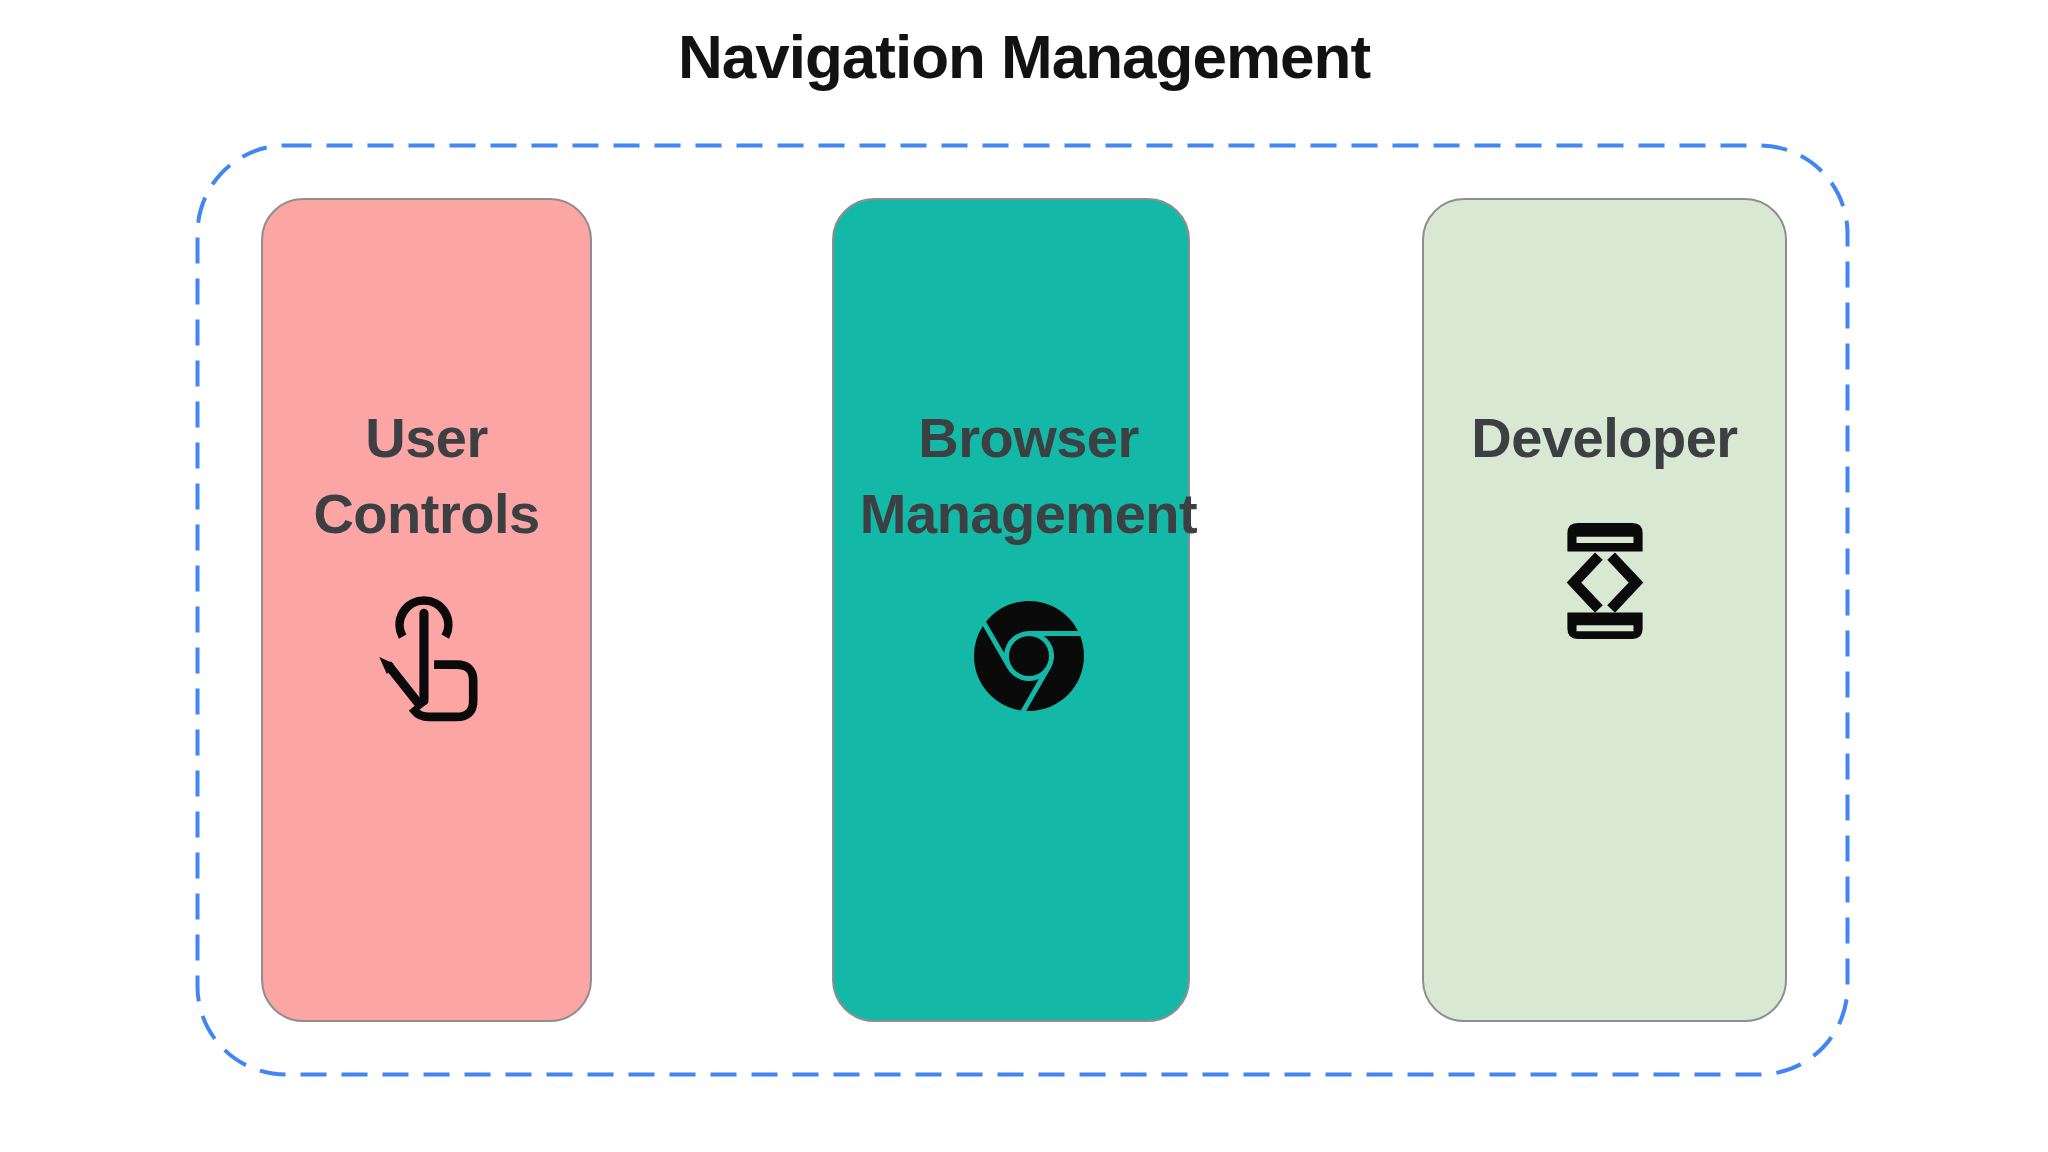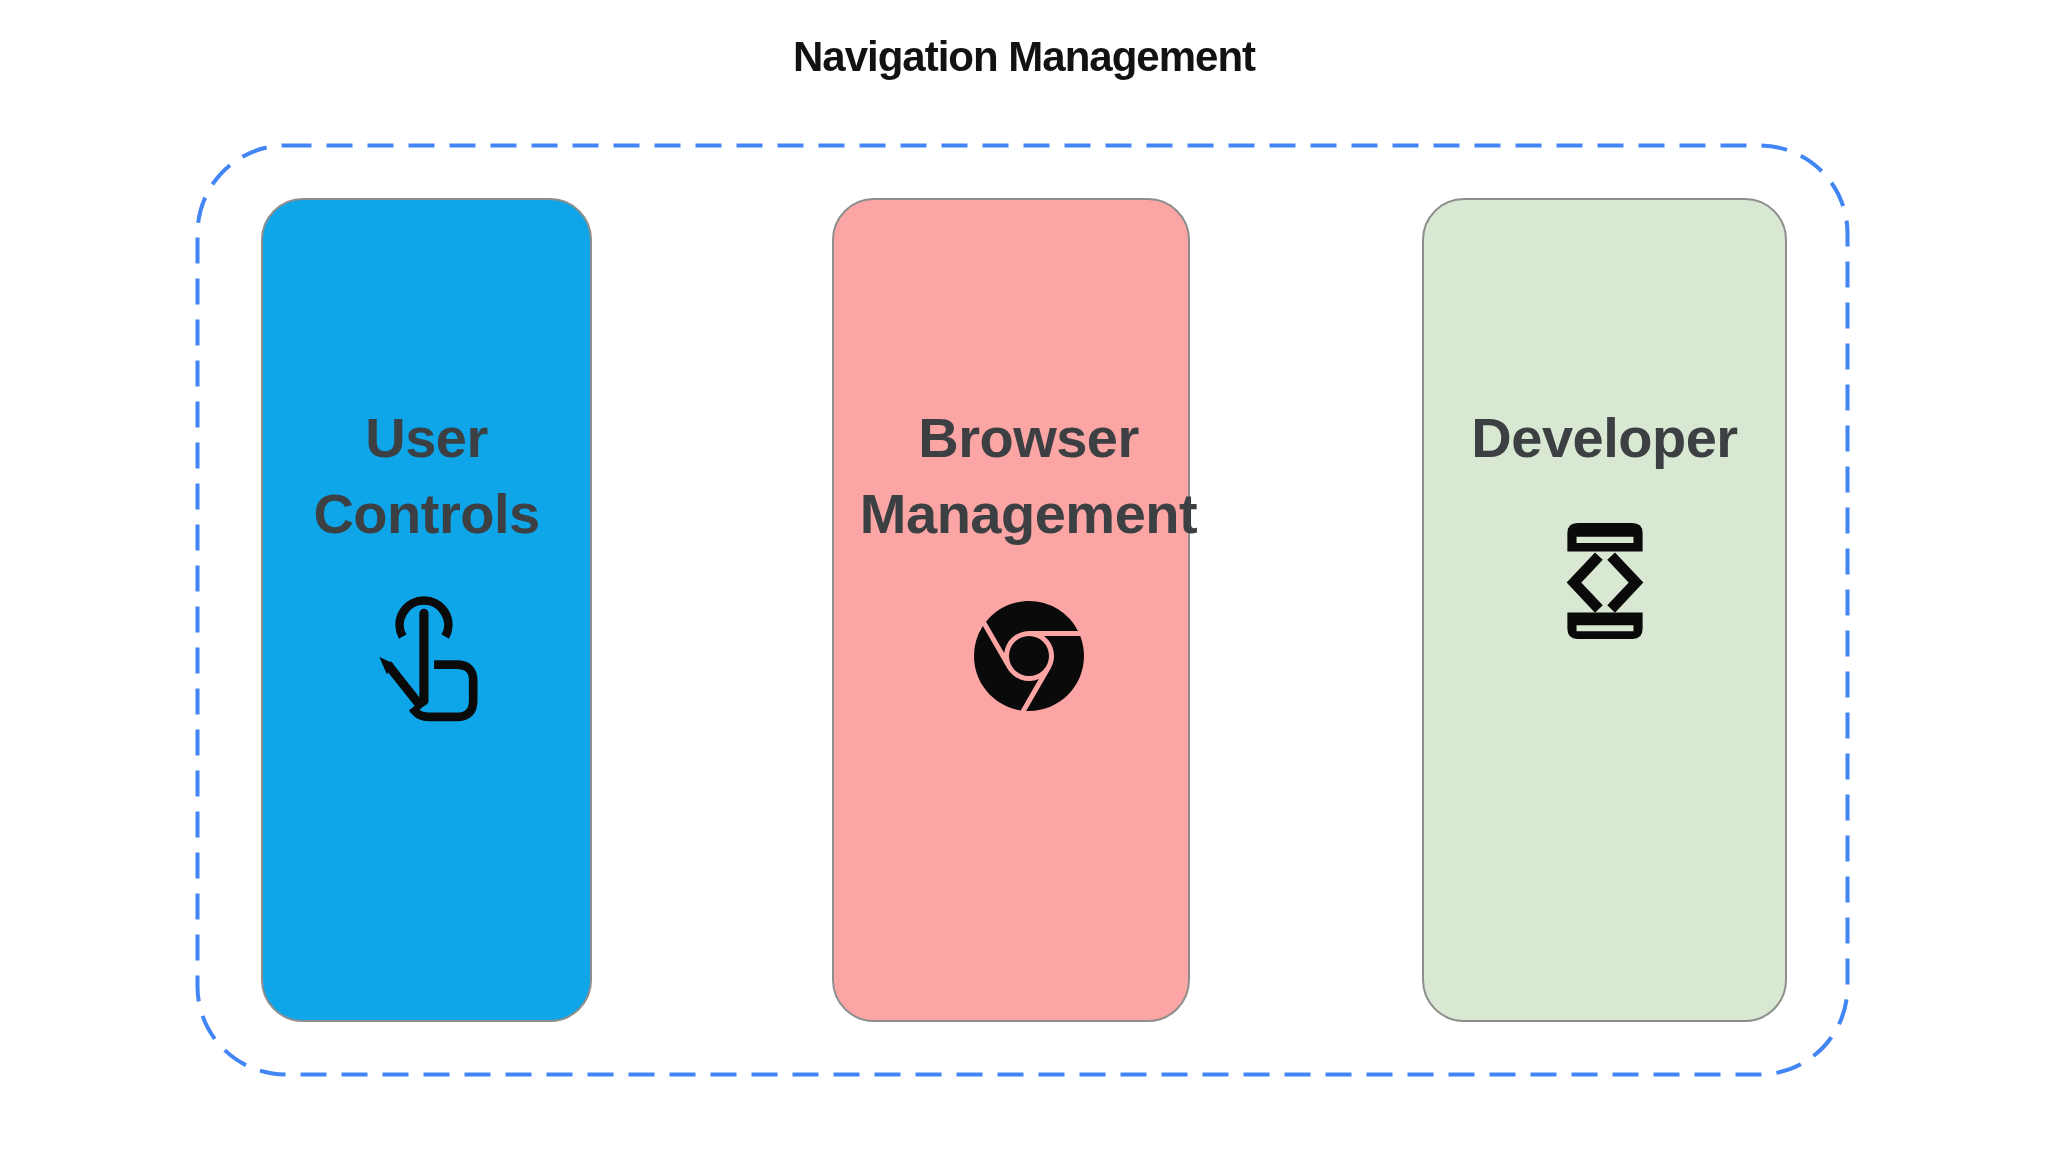--- a/index.html
+++ b/index.html
@@ -14,21 +14,21 @@
     height: 1152px;
     background: #ffffff;
     overflow: hidden;
   }
   .page-title {
     position: absolute;
     top: 22px;
     left: 0;
     width: 2048px;
     text-align: center;
-    font-size: 42px;
+    font-size: 62px;
     font-weight: bold;
     letter-spacing: -1px;
     color: #121212;
     line-height: 70px;
   }
   .boundary {
     position: absolute;
     left: 195px;
     top: 143px;
     width: 1655px;
@@ -77,42 +77,42 @@
 
 <div id="stage">
 
   <div class="page-title">Navigation Management</div>
 
   <div class="boundary">
     <svg class="frame" width="1655" height="934" viewBox="0 0 1655 934" aria-hidden="true">
       <rect x="2.5" y="2.5" width="1650" height="929" rx="88" ry="88" fill="none" stroke="#4285F4" stroke-width="4" stroke-dasharray="26 15"></rect>
     </svg>
 
-    <div class="card c1" style="background: #0ea5e9;">
+    <div class="card c1" style="background: #fca5a5;">
       <div class="card-label">
         <span>User</span>
         <span>Controls</span>
       </div>
       <div class="icon-box">
         <svg width="112" height="134" viewBox="0 0 110 132" aria-hidden="true">
 
           <path d="M31 47 A24 24 0 1 1 73 47" fill="none" stroke="#0A0A0A" stroke-width="8.5"></path>
 
           <path d="M52 24 L52 110" fill="none" stroke="#0A0A0A" stroke-width="9" stroke-linecap="round"></path>
 
           <path d="M16 74 L50 117" fill="none" stroke="#0A0A0A" stroke-width="9"></path>
           <path d="M8 67 L22 73.5 L15.5 84 Z" fill="#0A0A0A"></path>
 
           <path d="M62 74.5 L84 74.5 Q100.5 74.5 100.5 90 L100.5 110
                    Q100.5 126 84 126 L57 126 Q47.5 126 42.5 119.5 L40.5 117" fill="none" stroke="#0A0A0A" stroke-width="8.5" stroke-linejoin="round"></path>
         </svg>
       </div>
     </div>
 
-    <div class="card c2" style="background: #fca5a5; padding-left: 35px;">
+    <div class="card c2" style="background: #14b8a6; padding-left: 35px;">
       <div class="card-label">
         <span>Browser</span>
         <span>Management</span>
       </div>
       <div class="icon-box">
         <svg width="110" height="110" viewBox="0 0 24 24" aria-hidden="true">
           <path fill="#0A0A0A" d="M12 0C8.21 0 4.831 1.757 2.632 4.501l3.953
             6.848A5.454 5.454 0 0 1 12 6.545h10.691A12 12 0 0 0 12 0zM1.931
             5.47A11.943 11.943 0 0 0 0 12c0 6.012 4.42 10.991 10.189
             11.864l3.953-6.847a5.45 5.45 0 0 1-6.865-2.29zm13.342 2.166a5.446

